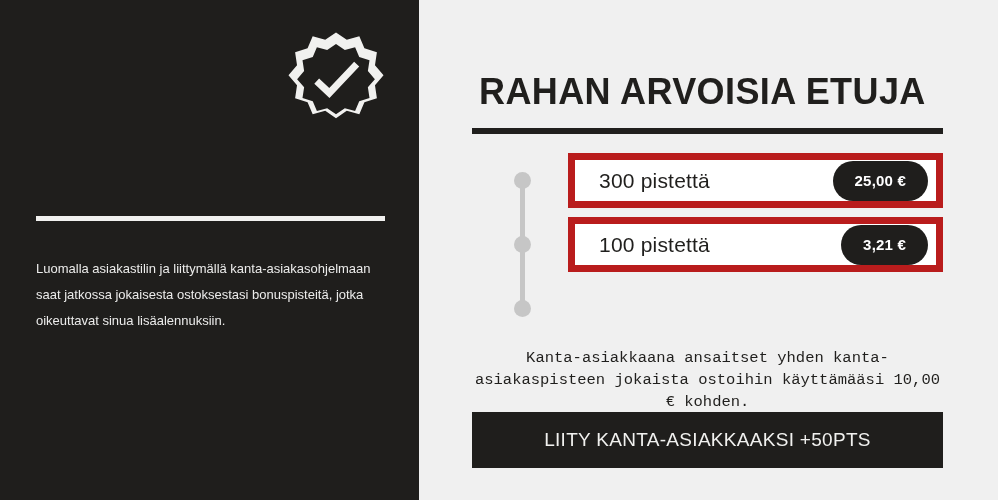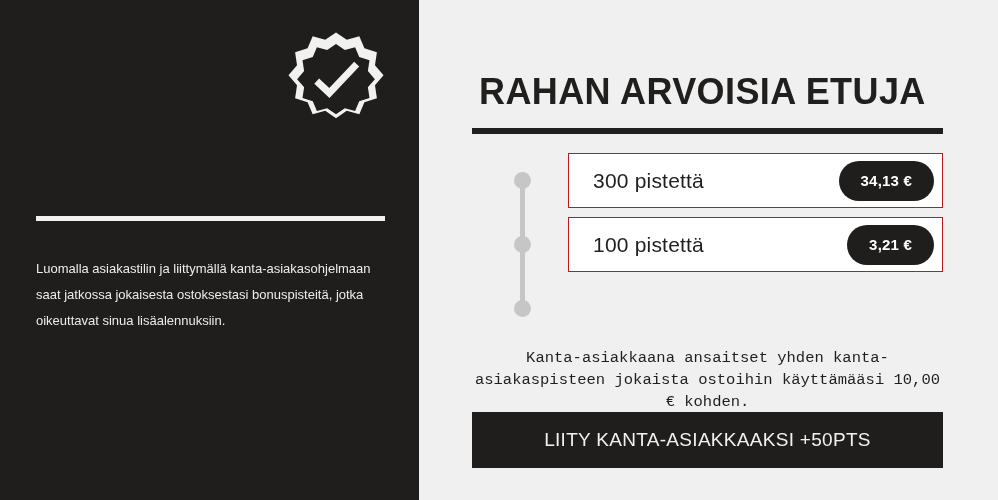--- a/index.html
+++ b/index.html
@@ -132,21 +132,21 @@
     position: absolute;
     left: 149px;
     top: 153px;
     width: 375px;
   }
   .reward-row {
     position: relative;
     height: 55px;
     margin-bottom: 9px;
     background: #ffffff;
-    border: 1px solid #b91c1c;
+    border: 7px solid #b91c1c;
     box-sizing: border-box;
     display: flex;
     align-items: center;
   }
   .reward-label {
     margin-left: 24px;
     font-size: 21px;
     font-weight: 400;
     color: #201f1d;
     letter-spacing: 0.2px;
@@ -231,21 +231,21 @@
     <div class="timeline">
       <div class="timeline-line"></div>
       <div class="timeline-dot d1"></div>
       <div class="timeline-dot d2"></div>
       <div class="timeline-dot d3"></div>
     </div>
 
     <div class="rows">
       <div class="reward-row">
         <span class="reward-label">300 pistettä</span>
-        <span class="reward-pill">34,13 €</span>
+        <span class="reward-pill">25,00 €</span>
       </div>
       <div class="reward-row">
         <span class="reward-label">100 pistettä</span>
         <span class="reward-pill">3,21 €</span>
       </div>
     </div>
 
     <div class="note">Kanta-asiakkaana ansaitset yhden kanta-asiakaspisteen jokaista ostoihin käyttämääsi 10,00 € kohden.</div>
   </div>
 

